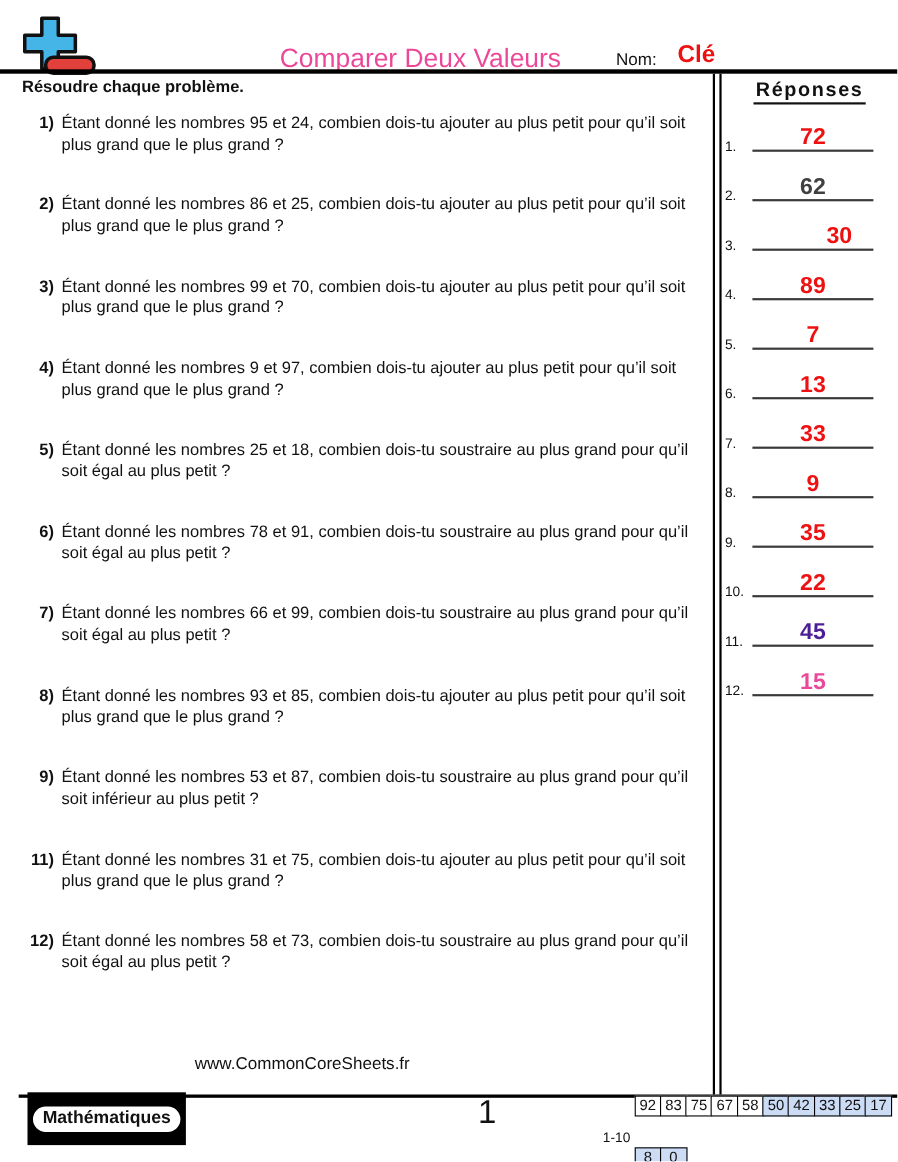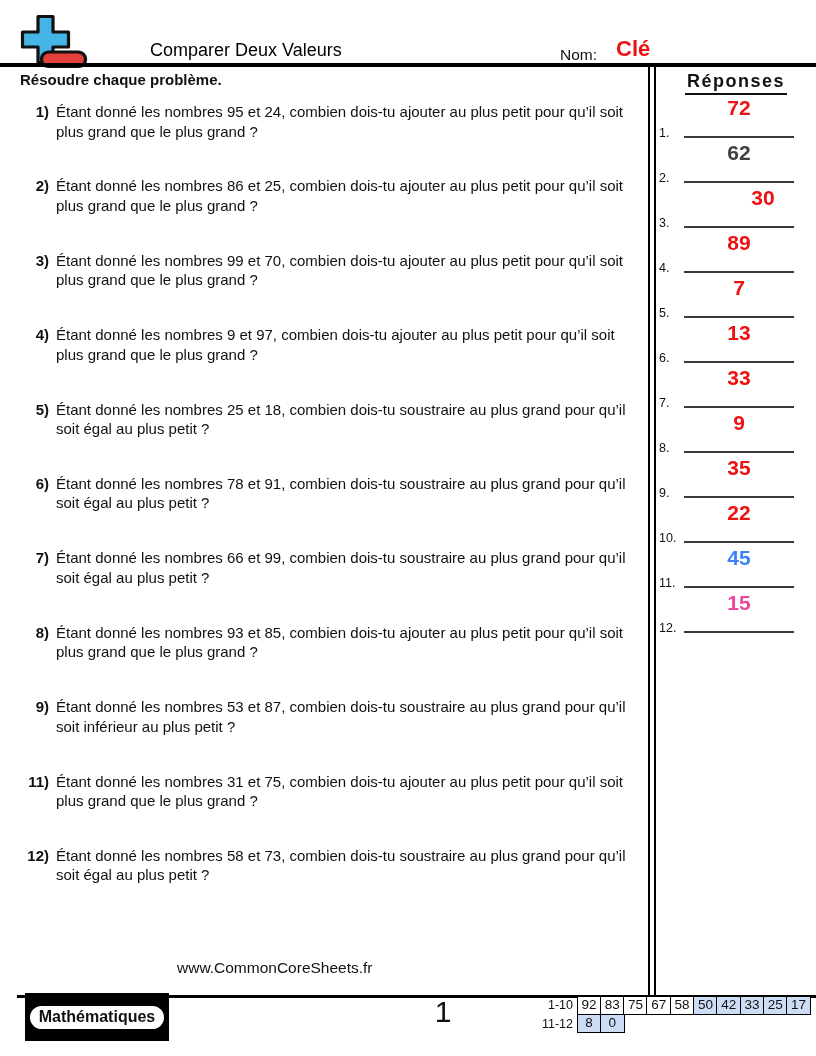--- a/index.html
+++ b/index.html
@@ -9,21 +9,21 @@
     width:816px; height:1056px;
     background:#ffffff;
     font-family:"Liberation Sans", sans-serif;
     color:#111;
     overflow:hidden;
   }
   
   .logo { position:absolute; left:18px; top:13px; width:72px; height:58px; }
   .page-title {
     position:absolute; left:150px; top:40px; width:360px;
-    text-align:left; font-size:18px; color:#000000;
+    text-align:right; font-size:24px; color:#ec4899;
   }
   .name-label { position:absolute; left:560px; top:46px; font-size:15.5px; }
   .name-value {
     position:absolute; left:616px; top:36px;
     font-size:22px; font-weight:bold;
   }
   .header-rule { position:absolute; left:0; top:63px; width:816px; height:4px; background:#000; }
   .instruction { position:absolute; left:20px; top:71px; font-size:15px; font-weight:bold; }
 
   
@@ -47,41 +47,41 @@
   }
   .answers { position:absolute; left:656px; top:105px; width:160px; }
   .answer { position:relative; height:45px; }
   .answer-num { position:absolute; left:3px; bottom:10px; font-size:12.5px; }
   .answer-line {
     position:absolute; left:28px; right:22px; bottom:12px;
     border-bottom:2px solid #3a3a3a; text-align:center;
   }
   .answer-value {
     display:inline-block; font-size:21px; font-weight:bold;
-    line-height:1; padding-bottom:18px;
+    line-height:1; padding-bottom:0;
   }
 
   
   .footer-rule { position:absolute; left:17px; top:995px; width:799px; height:3px; background:#000; }
   .brand-badge {
     position:absolute; left:25px; top:993px; width:144px; height:48px;
     background:#000; display:flex; align-items:center; justify-content:center;
   }
   .brand-pill {
     background:#fff; border:2.5px solid #000; border-radius:16px;
     font-size:16px; font-weight:bold; padding:2px 9px 3px 9px; white-space:nowrap;
   }
   .website { position:absolute; left:177px; top:959px; font-size:15.5px; }
   .page-number { position:absolute; left:400px; top:995px; width:86px; text-align:center; font-size:30px; }
   .score-table { position:absolute; right:5px; top:996px; }
   .score-row { display:flex; }
   .score-row + .score-row .score-cell { margin-top:-1.5px; }
   .score-label {
     width:48px; flex:0 0 48px; text-align:right; padding-right:5px;
-    font-size:12.5px; line-height:19px;
+    font-size:12.5px; line-height:19px;margin-top:29px;
   }
   .score-cell {
     width:24.8px; flex:0 0 24.8px; height:19px; margin-left:-1.5px;
     border:1.5px solid #000; background:#fff;
     font-size:13.5px; line-height:16px; text-align:center;
   }
   .score-cell.highlight { background:#ccdcf5; }
 </style>
 </head>
 <body>
@@ -230,21 +230,21 @@
       <div class="answer">
         <div class="answer-num">10.</div>
         <div class="answer-line">
           <span class="answer-value red" style="color: rgb(238, 17, 17);">22</span>
         </div>
       </div>
 
       <div class="answer">
         <div class="answer-num">11.</div>
         <div class="answer-line">
-          <span class="answer-value red" style="color: #3b82f6; text-align: center;">45</span>
+          <span class="answer-value red" style="color: #4c1d95; text-align: center;">45</span>
         </div>
       </div>
 
       <div class="answer">
         <div class="answer-num">12.</div>
         <div class="answer-line">
           <span class="answer-value red" style="color: #ec4899;">15</span>
         </div>
       </div>
     </div>

